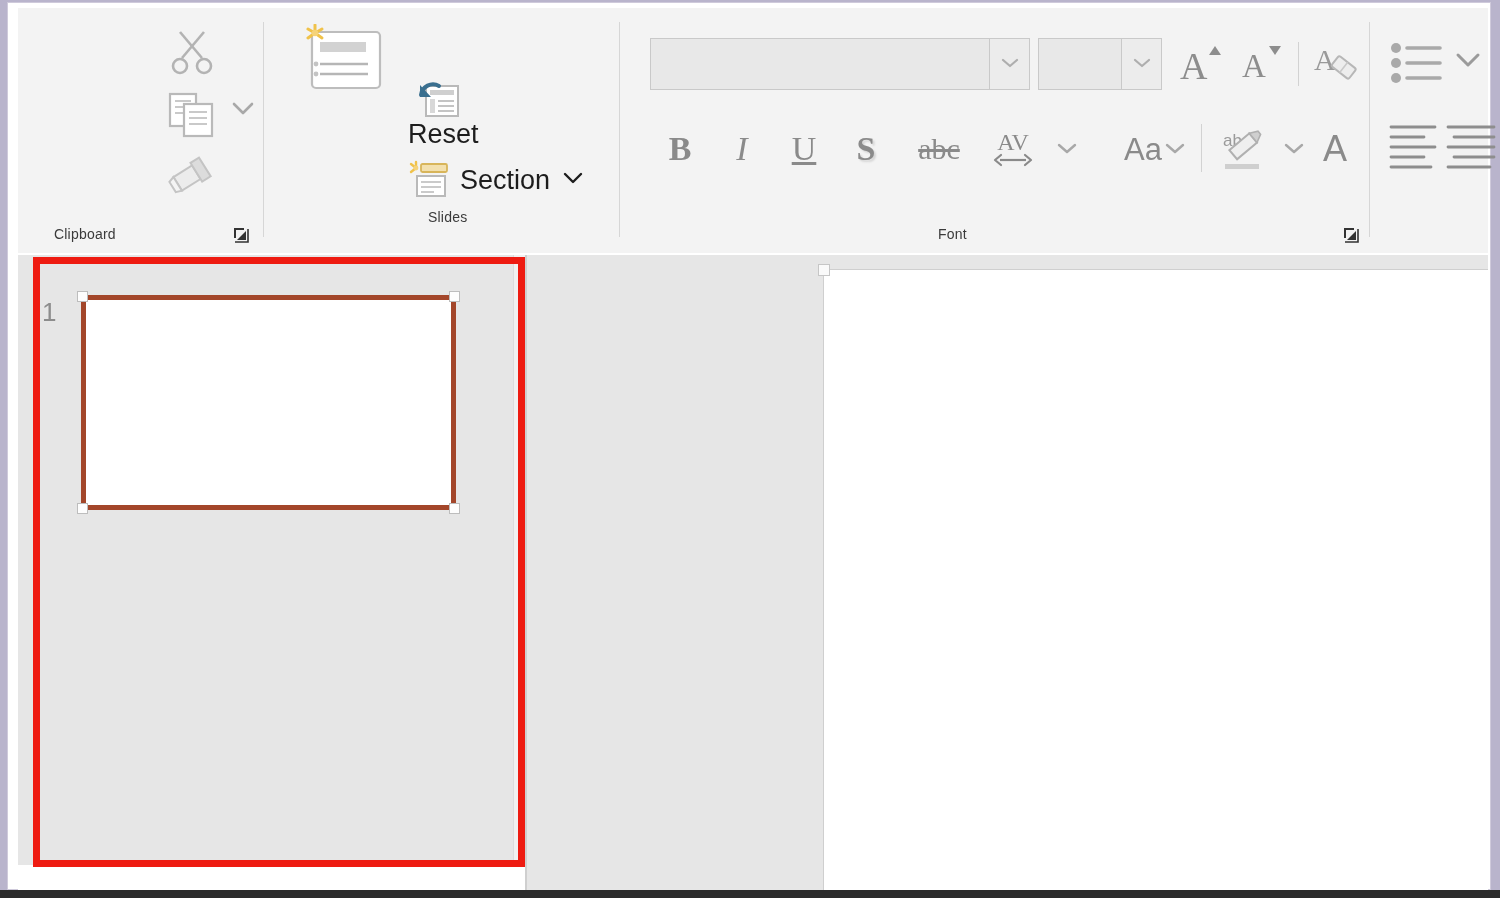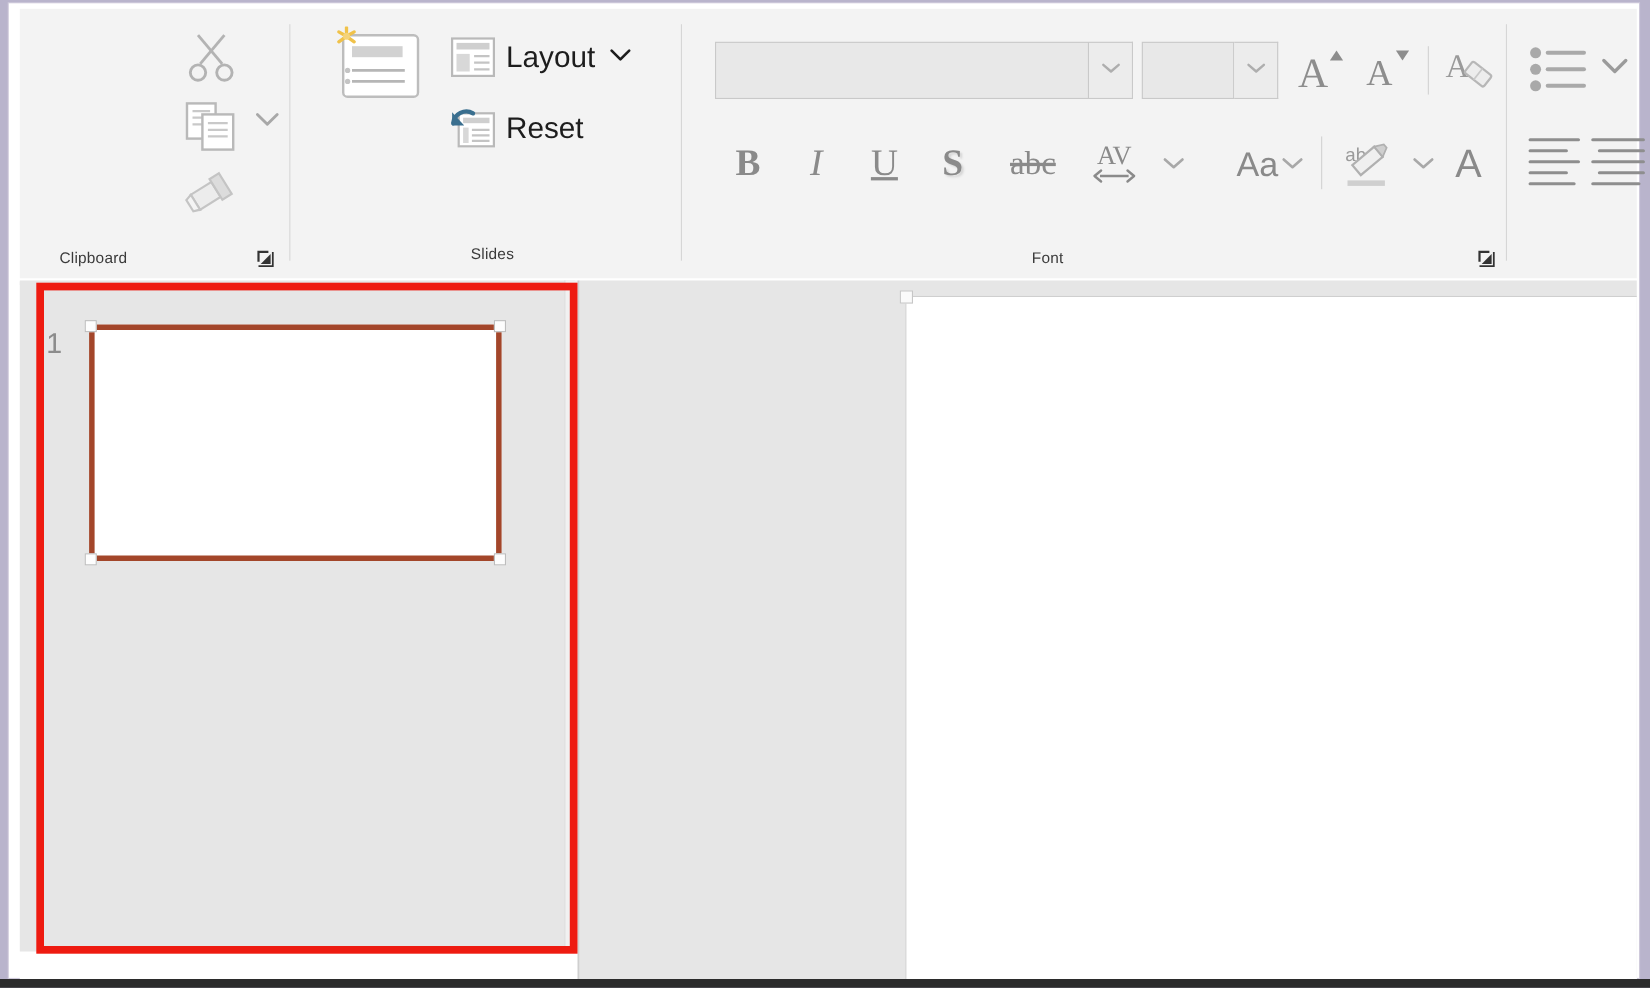--- a/index.html
+++ b/index.html
@@ -64,21 +64,21 @@
   .ns-icon{position:absolute;left:18px;top:4px;width:80px;height:76px;}
   .ns-text{
     position:absolute;left:-6px;top:92px;width:124px;text-align:center;
     font-size:27px;color:#1d1d1d;line-height:42px;
   }
   .ns-line2{position:relative;display:inline-block;}
   .ribbon-row-btn{
     position:absolute;display:flex;align-items:center;cursor:default;
   }
   #btn-layout{left:128px;top:12px;height:48px;}
-  #btn-reset{left:128px;top:76px;height:48px;}
+  #btn-reset{left:128px;top:63px;height:48px;flex-direction:column;}
   #btn-section{left:128px;top:140px;height:48px;}
   .rb-icon{width:44px;height:40px;position:relative;margin-right:8px;}
   .rb-label{font-size:27px;color:#1d1d1d;white-space:nowrap;}
   .rb-caret{margin-left:10px;}
 
   
   #grp-font{position:absolute;left:620px;top:8px;width:730px;height:200px;}
   .fontname-box{
     position:absolute;left:12px;top:22px;width:340px;height:52px;
     background:#e8e8e8;border:1px solid #c9c9c9;box-sizing:border-box;
@@ -240,61 +240,66 @@
                   <line x1="9" y1="9" x2="2" y2="5"></line>
                   <line x1="9" y1="9" x2="16" y2="5"></line>
                 <line x1="9" y1="9" x2="2" y2="14"></line>
                   <line x1="9" y1="9" x2="16" y2="14"></line>
               </g>
               <circle cx="9" cy="9" r="3.2" fill="#f5d37a"></circle>
             </svg>
           </div>
         </div>
 
-        <div class="ribbon-row-btn" id="btn-layout">
-          <span class="rb-icon">
-            <svg width="44" height="40" viewBox="0 0 44 40">
-              <rect x="3" y="3" width="38" height="34" fill="#ffffff" stroke="#b9b9b9" stroke-width="2"></rect>
-              <rect x="7" y="7" width="30" height="6" fill="#cfcfcf"></rect>
-              <rect x="7" y="17" width="12" height="16" fill="#d8d8d8"></rect>
-              <g stroke="#c4c4c4" stroke-width="2">
-                  <line x1="23" y1="19" x2="37" y2="19"></line>
-                  <line x1="23" y1="25" x2="37" y2="25"></line>
-                  <line x1="23" y1="31" x2="37" y2="31"></line>
-                </g>
-            </svg>
-          </span>
-          <span class="rb-label">Layout</span>
-          <span class="rb-caret">
-            <svg width="26" height="16" viewBox="0 0 26 16">
-                <path d="M5 4 L13 12 L21 4" fill="none" stroke="#1d1d1d" stroke-width="2.4" stroke-linecap="round" stroke-linejoin="round"></path>
-              </svg>
-          </span>
-        </div>
 
         <div class="ribbon-row-btn" id="btn-reset">
           <span class="rb-icon">
             <svg width="44" height="40" viewBox="0 0 44 40">
               <rect x="9" y="7" width="32" height="30" fill="#ffffff" stroke="#b9b9b9" stroke-width="2"></rect>
               <rect x="13" y="11" width="24" height="5" fill="#cfcfcf"></rect>
               <g stroke="#c4c4c4" stroke-width="2">
                   <line x1="21" y1="22" x2="37" y2="22"></line>
                   <line x1="21" y1="27" x2="37" y2="27"></line>
                   <line x1="21" y1="32" x2="37" y2="32"></line>
                 </g>
               <rect x="13" y="20" width="5" height="14" fill="#d8d8d8"></rect>
               <path d="M4 16 A12 12 0 0 1 22 7" fill="none" stroke="#3a6f8f" stroke-width="4" stroke-linecap="round"></path>
               <path d="M3 6 L3 18 L14 18 Z" fill="#3a6f8f"></path>
             </svg>
           </span>
           <span class="rb-label">Reset</span>
         </div>
 
-
-        <div class="group-label" style="left:148px;top:206px;">Slides</div>
+        <div class="ribbon-row-btn" id="btn-section">
+          <span class="rb-icon">
+            <svg width="44" height="40" viewBox="0 0 44 40">
+              <rect x="13" y="4" width="26" height="8" rx="1.5" fill="#f3e0ad" stroke="#d8b55a" stroke-width="1.8"></rect>
+              <rect x="9" y="16" width="28" height="20" fill="#ffffff" stroke="#b9b9b9" stroke-width="2"></rect>
+              <g stroke="#c4c4c4" stroke-width="1.8">
+                  <line x1="13" y1="22" x2="33" y2="22"></line>
+                  <line x1="13" y1="27" x2="33" y2="27"></line>
+                  <line x1="13" y1="32" x2="26" y2="32"></line>
+                </g>
+              <g stroke="#f0c24a" stroke-width="2.4" stroke-linecap="round">
+                <line x1="8" y1="8" x2="8" y2="2"></line>
+                  <line x1="8" y1="8" x2="3" y2="4"></line>
+                  <line x1="8" y1="8" x2="3" y2="12"></line>
+              </g>
+              <circle cx="8" cy="8" r="2.4" fill="#f5d37a"></circle>
+            </svg>
+          </span>
+          <span class="rb-label">Section</span>
+          <span class="rb-caret">
+            <svg width="26" height="16" viewBox="0 0 26 16">
+                <path d="M5 4 L13 12 L21 4" fill="none" stroke="#1d1d1d" stroke-width="2.4" stroke-linecap="round" stroke-linejoin="round"></path>
+              </svg>
+          </span>
+        </div>
+
+        <div class="group-label" style="left:148px;top:193px;">Slides</div>
       </div>
 
       <div class="group-sep" style="left:601px;"></div>
 
       <div id="grp-font">
 
         <div class="fontname-box" title=""></div>
         <div class="fontname-drop">
           <span>
             <svg width="20" height="12" viewBox="0 0 20 12">

